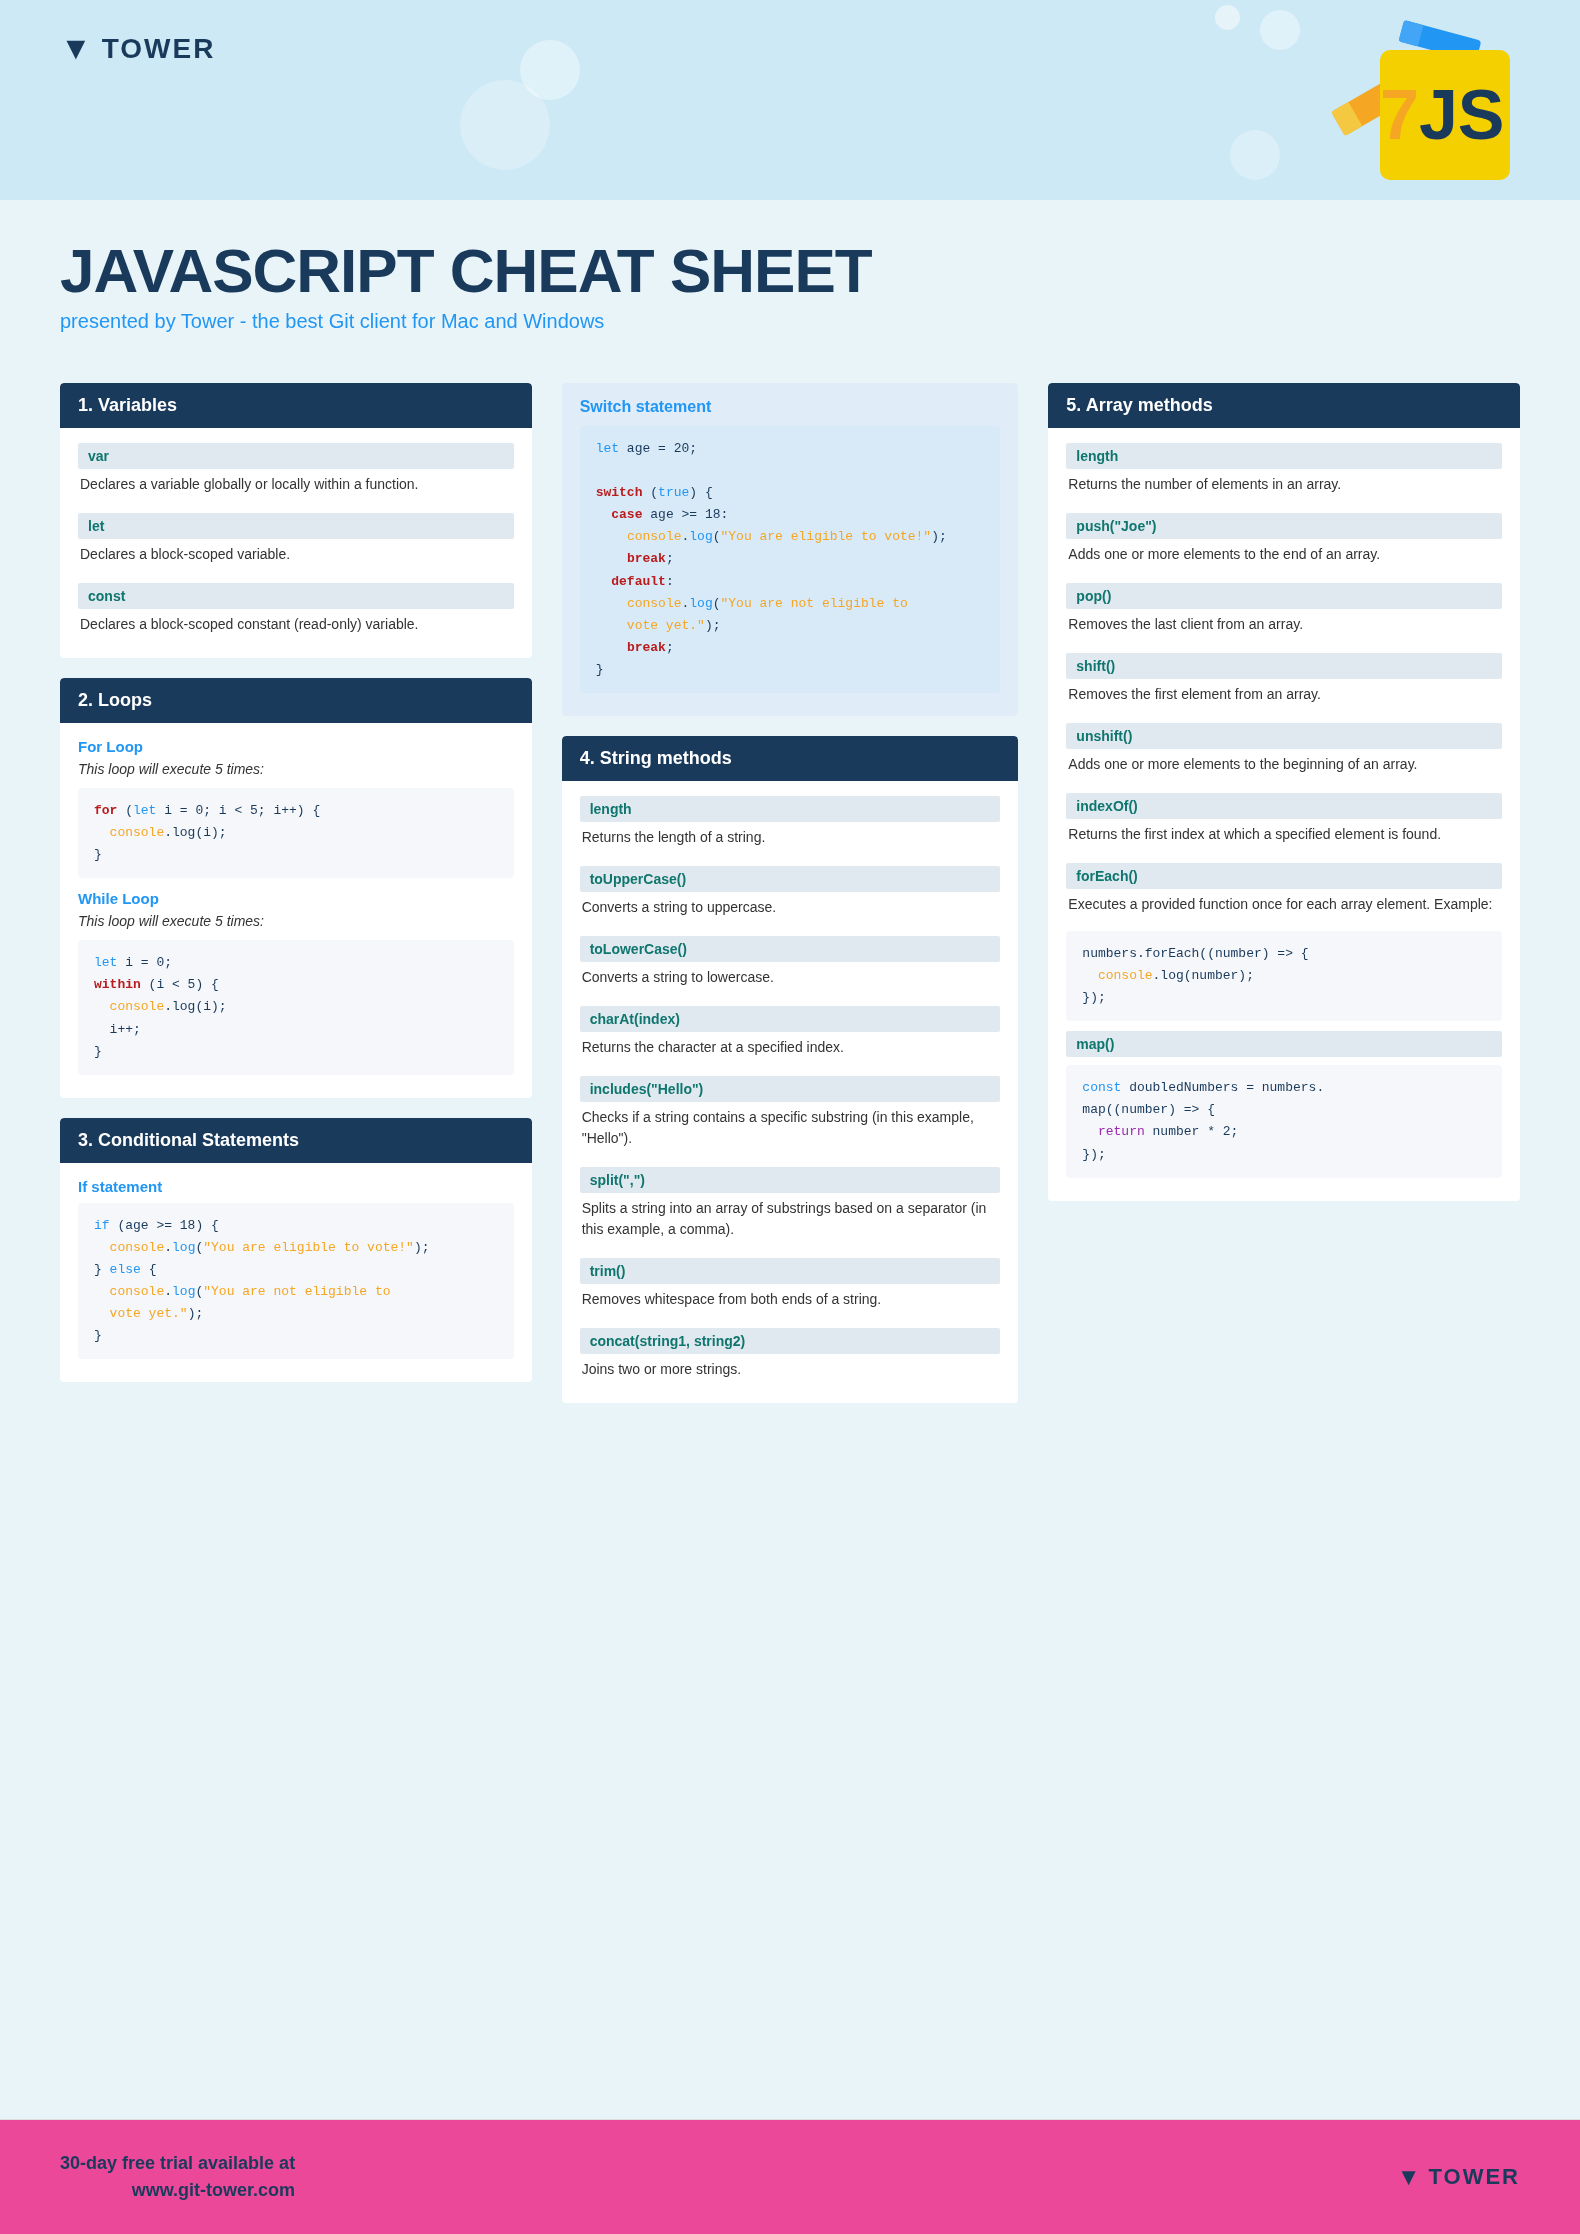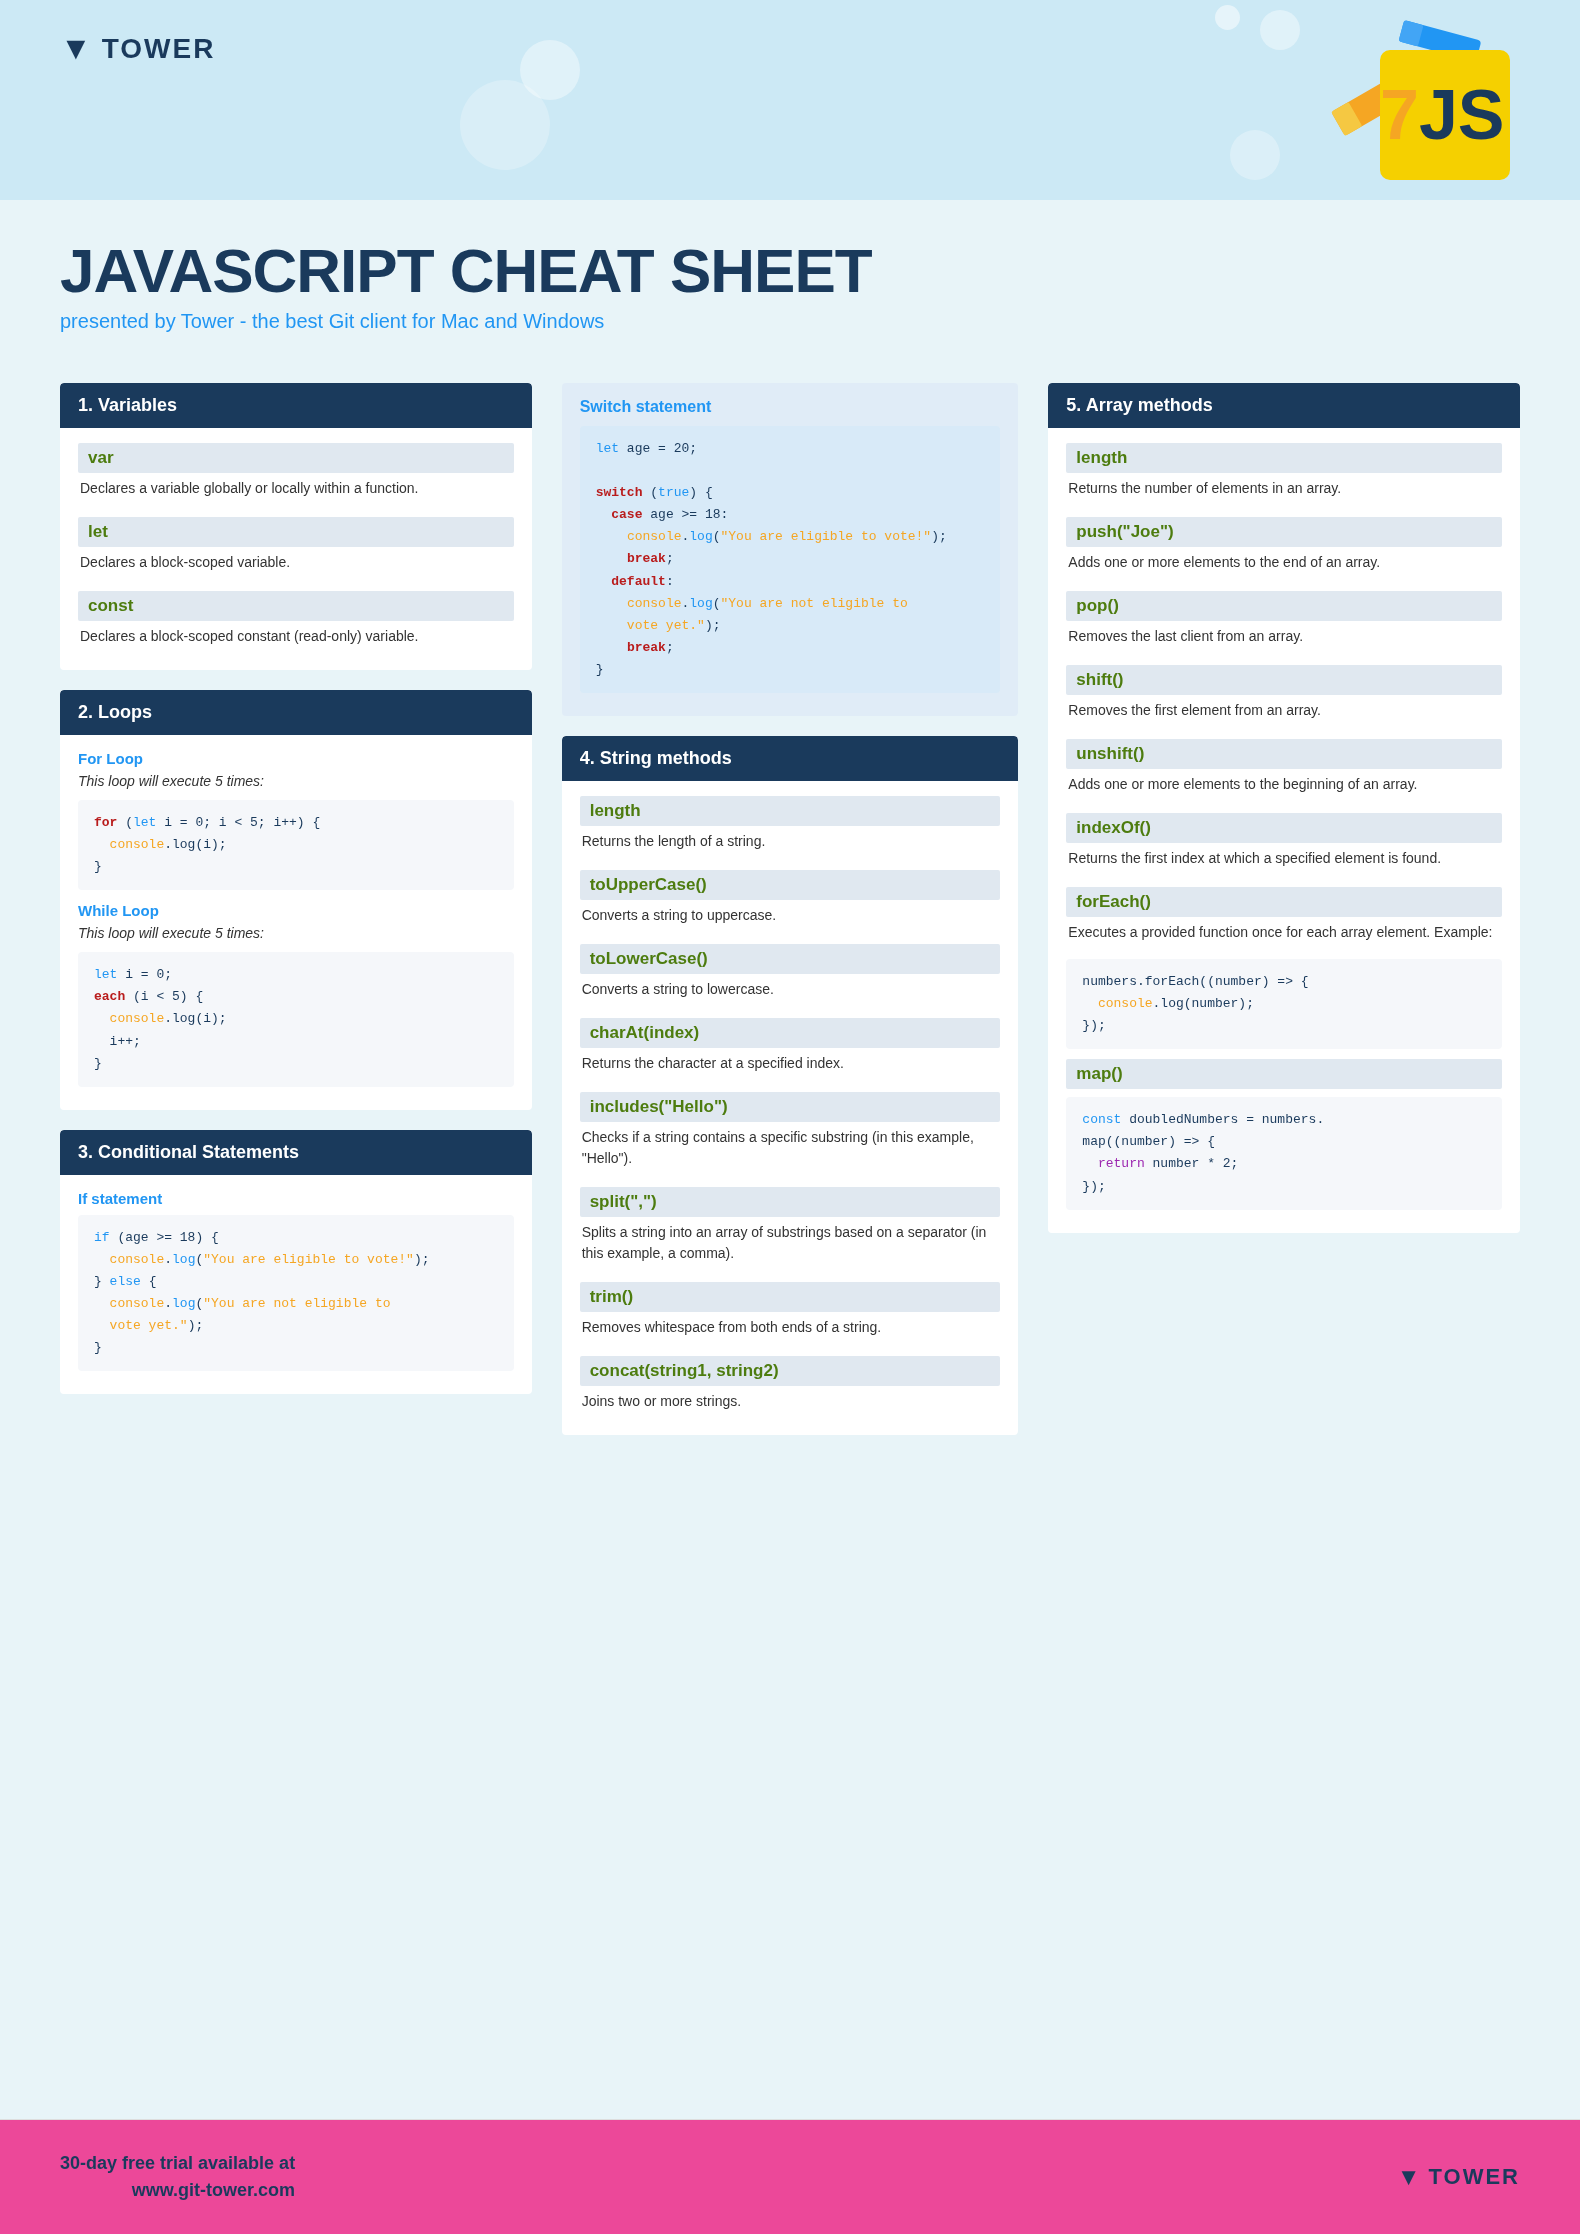--- a/index.html
+++ b/index.html
@@ -112,22 +112,22 @@
       border-radius: 4px 4px 0 0;
     }
 
     .section-body {
       padding: 15px 18px;
     }
 
     
     .method-label {
       background: #e0e8f0;
-      color: #4d7c0f;
-      font-size: 17px;
+      color: #0f766e;
+      font-size: 14px;
       font-weight: 700;
       padding: 5px 10px;
       margin-bottom: 5px;
       margin-top: 10px;
       border-radius: 2px;
     }
     .method-label:first-child { margin-top: 0; }
 
     .method-desc {
       font-size: 14px;
@@ -290,21 +290,21 @@
         <div class="code-block">
           <span class="c-keyword">for</span> (<span class="c-blue">let</span> i = 0; i &lt; 5; i++) {<br>
           &nbsp;&nbsp;<span class="c-console">console</span>.log(i);<br>
           }
         </div>
 
         <div class="sub-header">While Loop</div>
         <div class="desc-text">This loop will execute 5 times:</div>
         <div class="code-block">
           <span class="c-blue">let</span> i = 0;<br>
-          <span class="c-keyword">each</span> (i &lt; 5) {<br>
+          <span class="c-keyword">within</span> (i &lt; 5) {<br>
           &nbsp;&nbsp;<span class="c-console">console</span>.log(i);<br>
           &nbsp;&nbsp;i++;<br>
           }
         </div>
       </div>
     </div>
 
     <div class="section">
       <div class="section-header">3. Conditional Statements</div>
       <div class="section-body">

